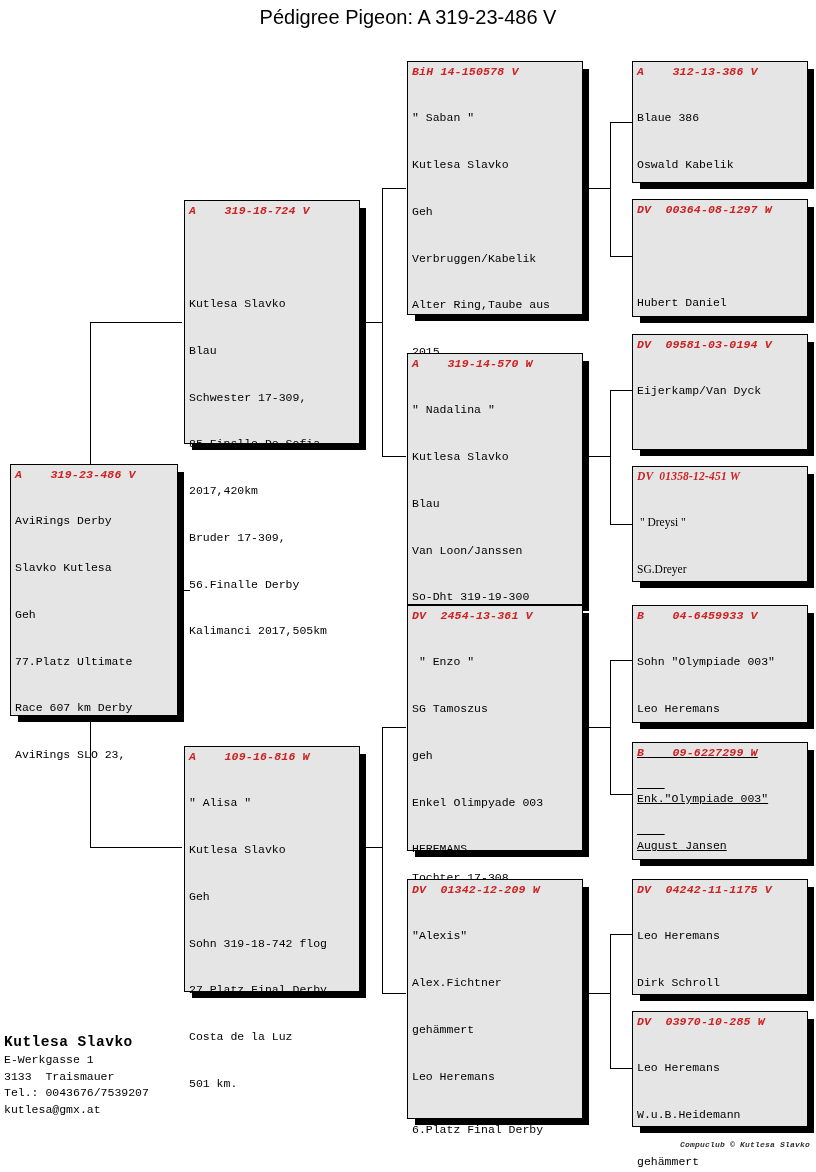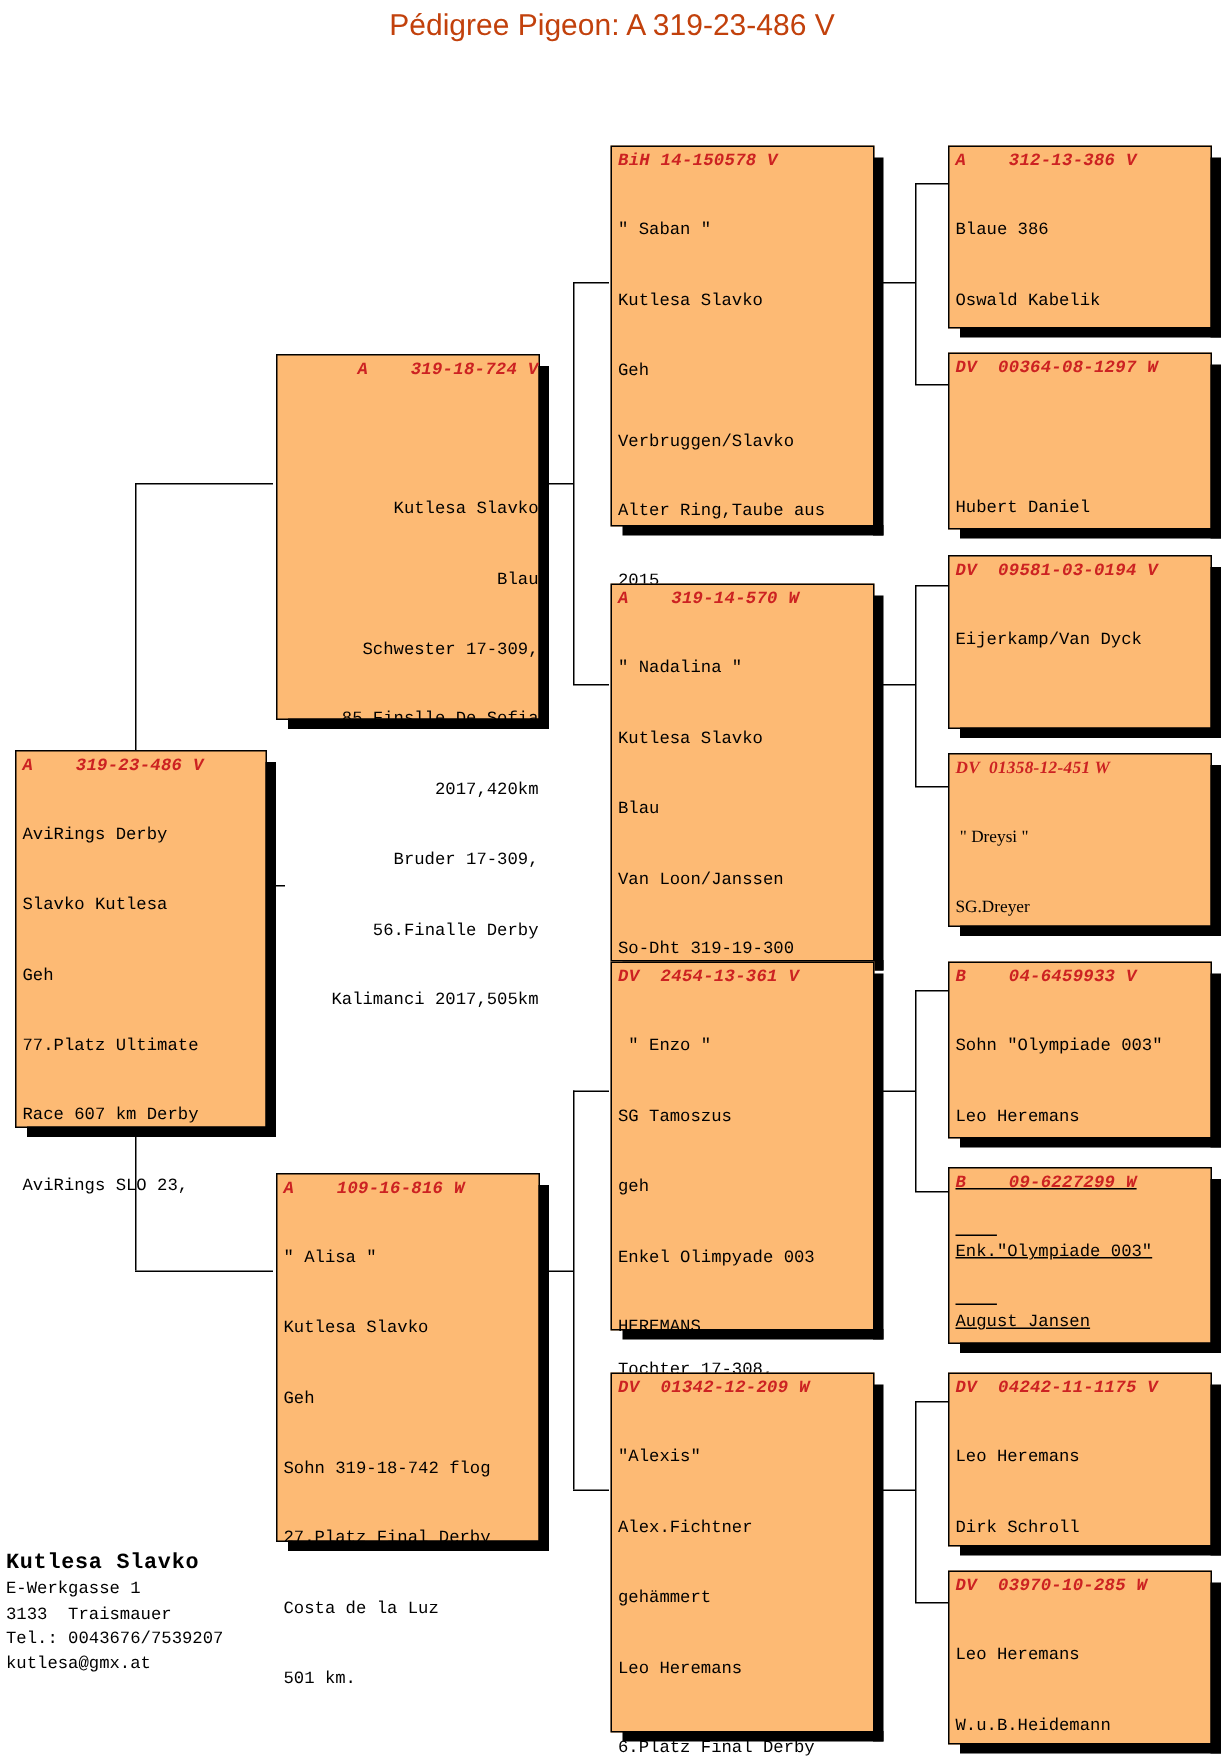--- a/index.html
+++ b/index.html
@@ -4,25 +4,25 @@
 <style>
   html,body{margin:0;padding:0;background:#ffffff;}
   body{
     width:816px;height:1172px;position:relative;overflow:hidden;
     font-family:"Liberation Mono","DejaVu Sans Mono",monospace;
     color:#000;
   }
   #page-title{
     position:absolute;left:0;top:6px;width:816px;text-align:center;
     font-family:"Liberation Sans","DejaVu Sans",sans-serif;
-    font-size:20px;font-weight:400;color:#c2410c;letter-spacing:0px;
+    font-size:20px;font-weight:400;color:#000000;letter-spacing:0px;
   }
   
-  .box{position:absolute;box-sizing:border-box;background:#fdba74;
-       border:1px solid #000;z-index:3;margin-top:36px;}
+  .box{position:absolute;box-sizing:border-box;background:#e5e5e5;
+       border:1px solid #000;z-index:3;}
   .sh-r{position:absolute;background:#000;right:-7px;top:7px;width:7px;bottom:-7px;z-index:2;}
   .sh-b{position:absolute;background:#000;left:7px;bottom:-7px;right:-7px;height:7px;z-index:2;}
   .ring{
     font-size:11.5px;font-weight:bold;font-style:italic;color:#cc2222;
     white-space:pre;line-height:15px;padding:2px 0 0 4px;
     letter-spacing:0.2px;
   }
   .lines{padding:0 0 0 4px;font-size:11.5px;line-height:15.6px;
          white-space:pre;color:#000;letter-spacing:0px;}
   .lines div{height:15.6px;}
@@ -84,21 +84,21 @@
   <div class="lines">
     <div>AviRings Derby</div>
     <div>Slavko Kutlesa</div>
     <div>Geh</div>
     <div>77.Platz Ultimate</div>
     <div>Race 607 km Derby</div>
     <div>AviRings SLO 23,</div>
   </div>
 </div>
 
-<div class="box" style="left:184px;top:200px;width:176px;height:244px;text-align:right;">
+<div class="box" style="left:184px;top:200px;width:176px;height:244px;">
   <div class="sh-r"></div>
   <div class="sh-b"></div>
   <div class="ring">A    319-18-724 V</div>
   <div class="lines">
     <div></div>
     <div>Kutlesa Slavko</div>
     <div>Blau</div>
     <div>Schwester 17-309,</div>
     <div>85.Finslle De.Sofia</div>
     <div>2017,420km</div>
@@ -124,21 +124,21 @@
 </div>
 
 <div class="box" style="left:407px;top:61px;width:176px;height:254px;">
   <div class="sh-r"></div>
   <div class="sh-b"></div>
   <div class="ring">BiH 14-150578 V</div>
   <div class="lines">
     <div>" Saban "</div>
     <div>Kutlesa Slavko</div>
     <div>Geh</div>
-    <div>Verbruggen/Slavko</div>
+    <div>Verbruggen/Kabelik</div>
     <div>Alter Ring,Taube aus</div>
     <div>2015</div>
   </div>
 </div>
 
 <div class="box" style="left:407px;top:353px;width:176px;height:252px;">
   <div class="sh-r"></div>
   <div class="sh-b"></div>
   <div class="ring">A    319-14-570 W</div>
   <div class="lines">

